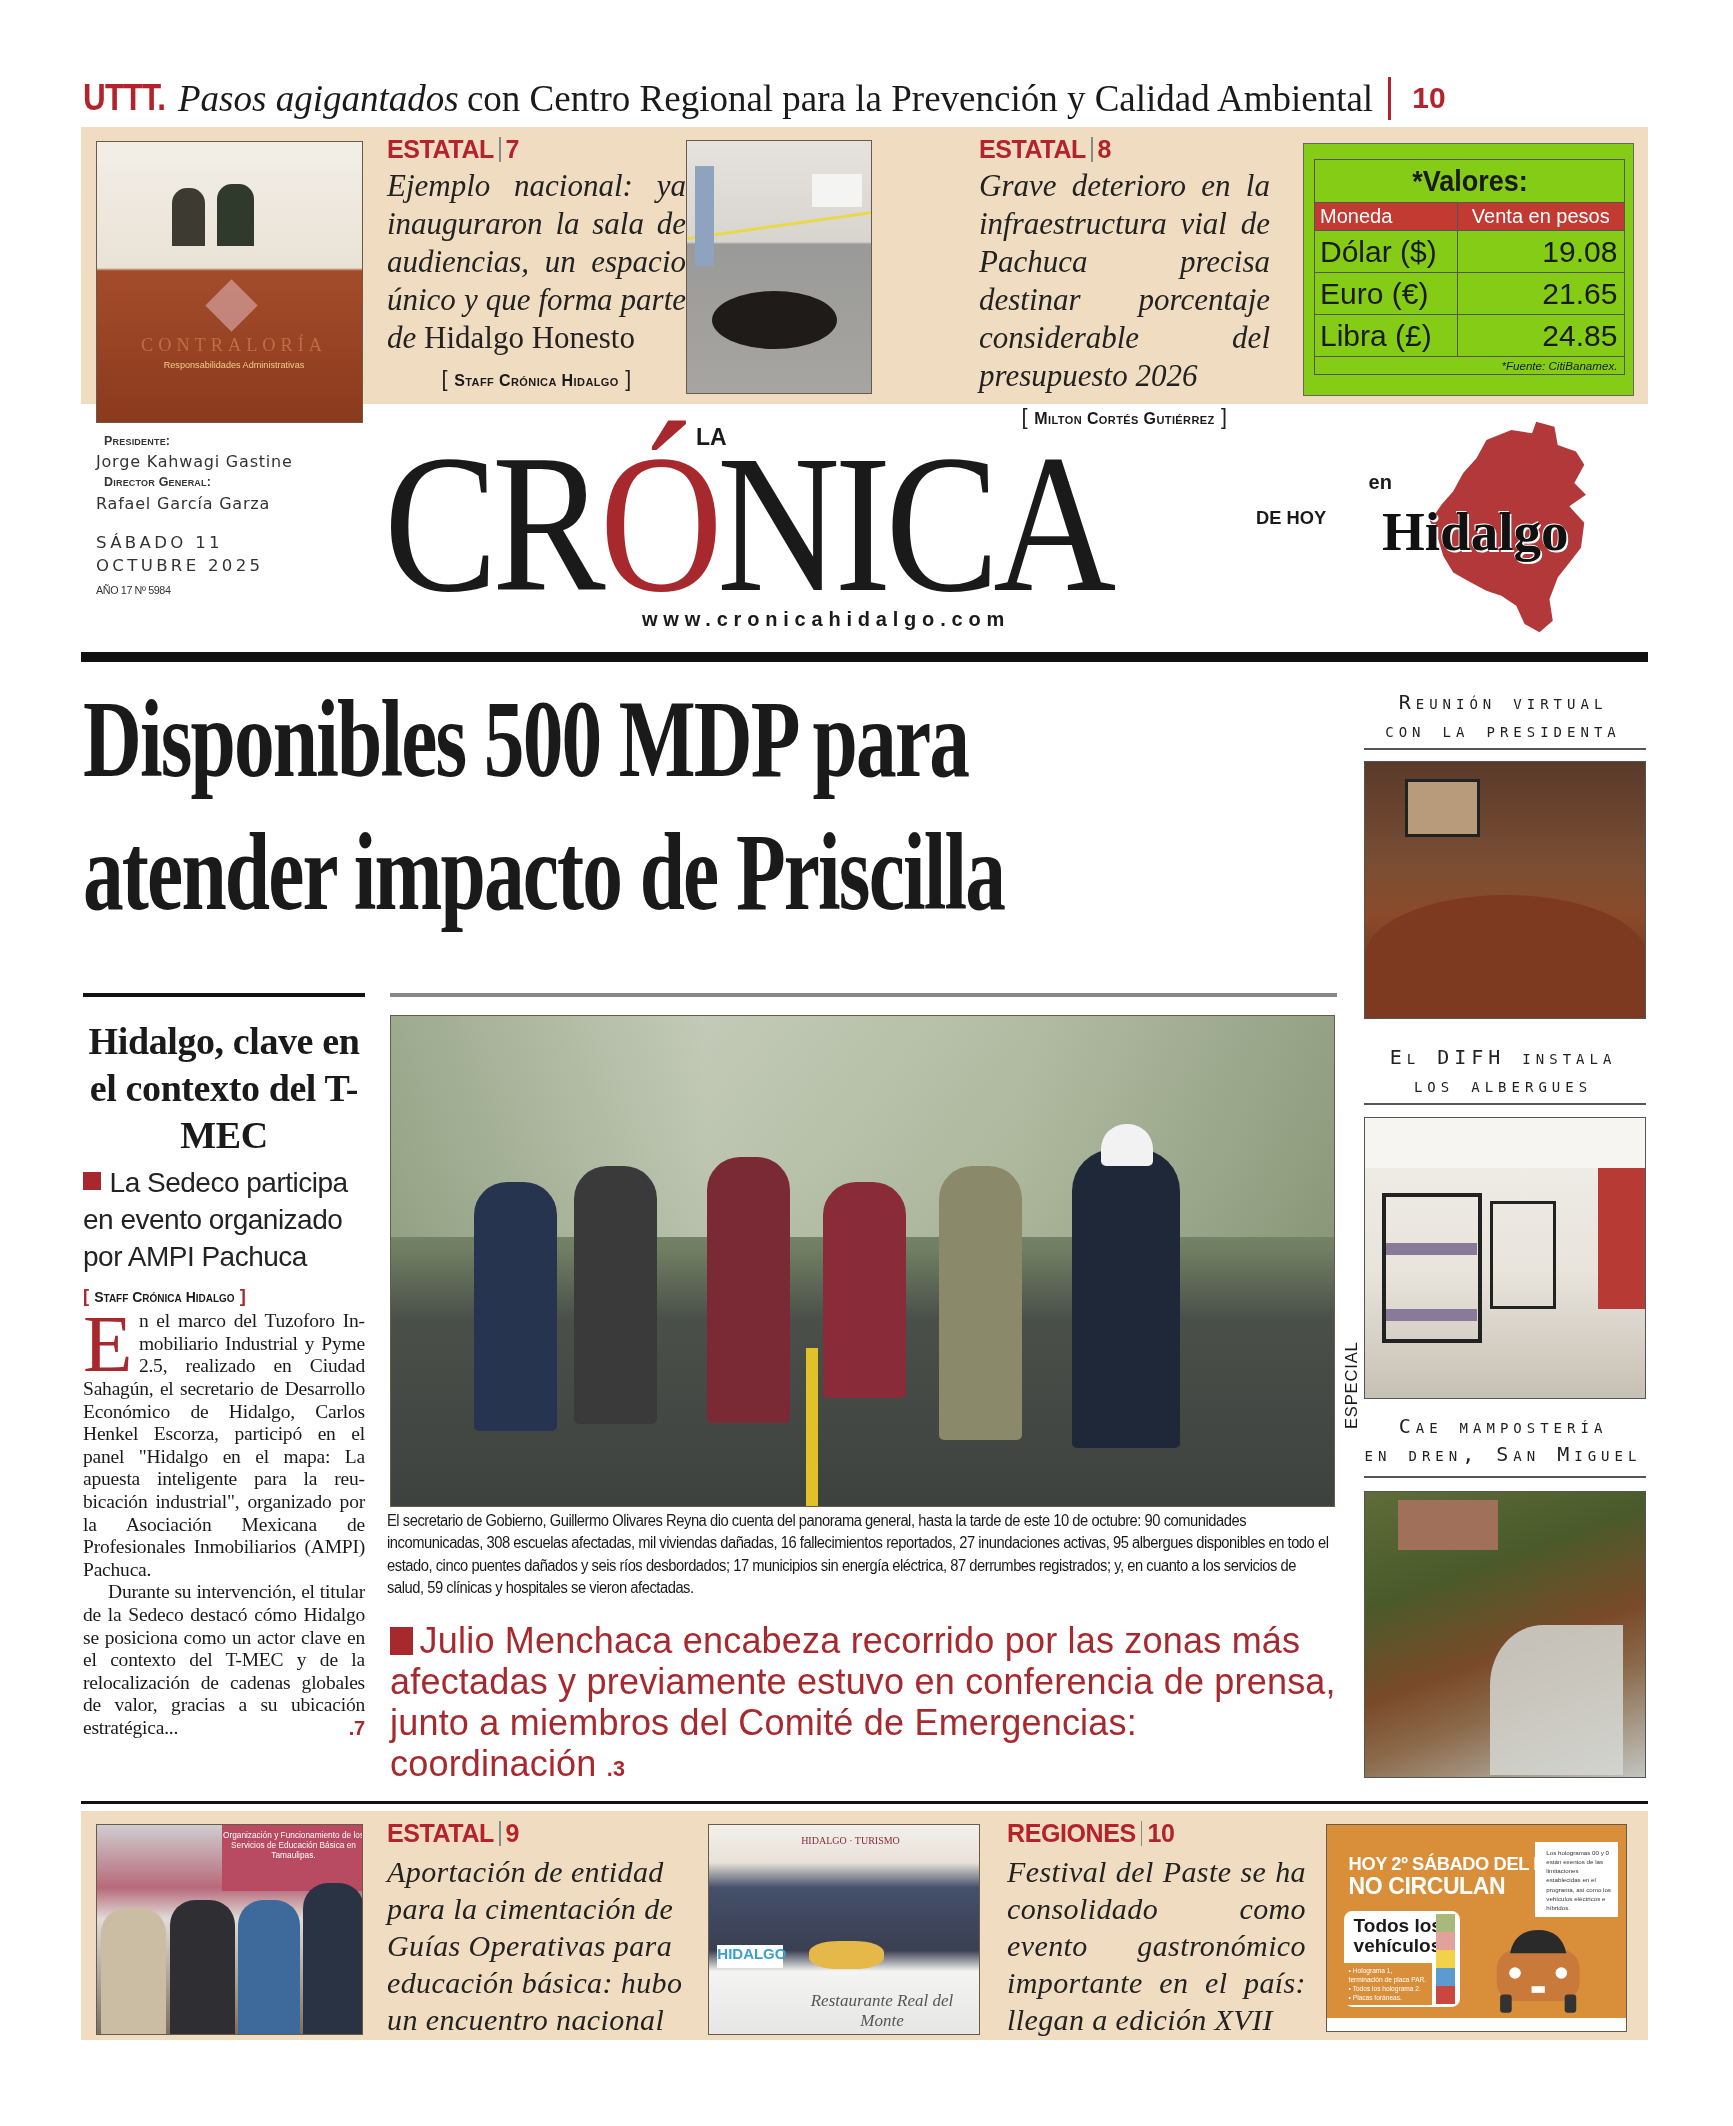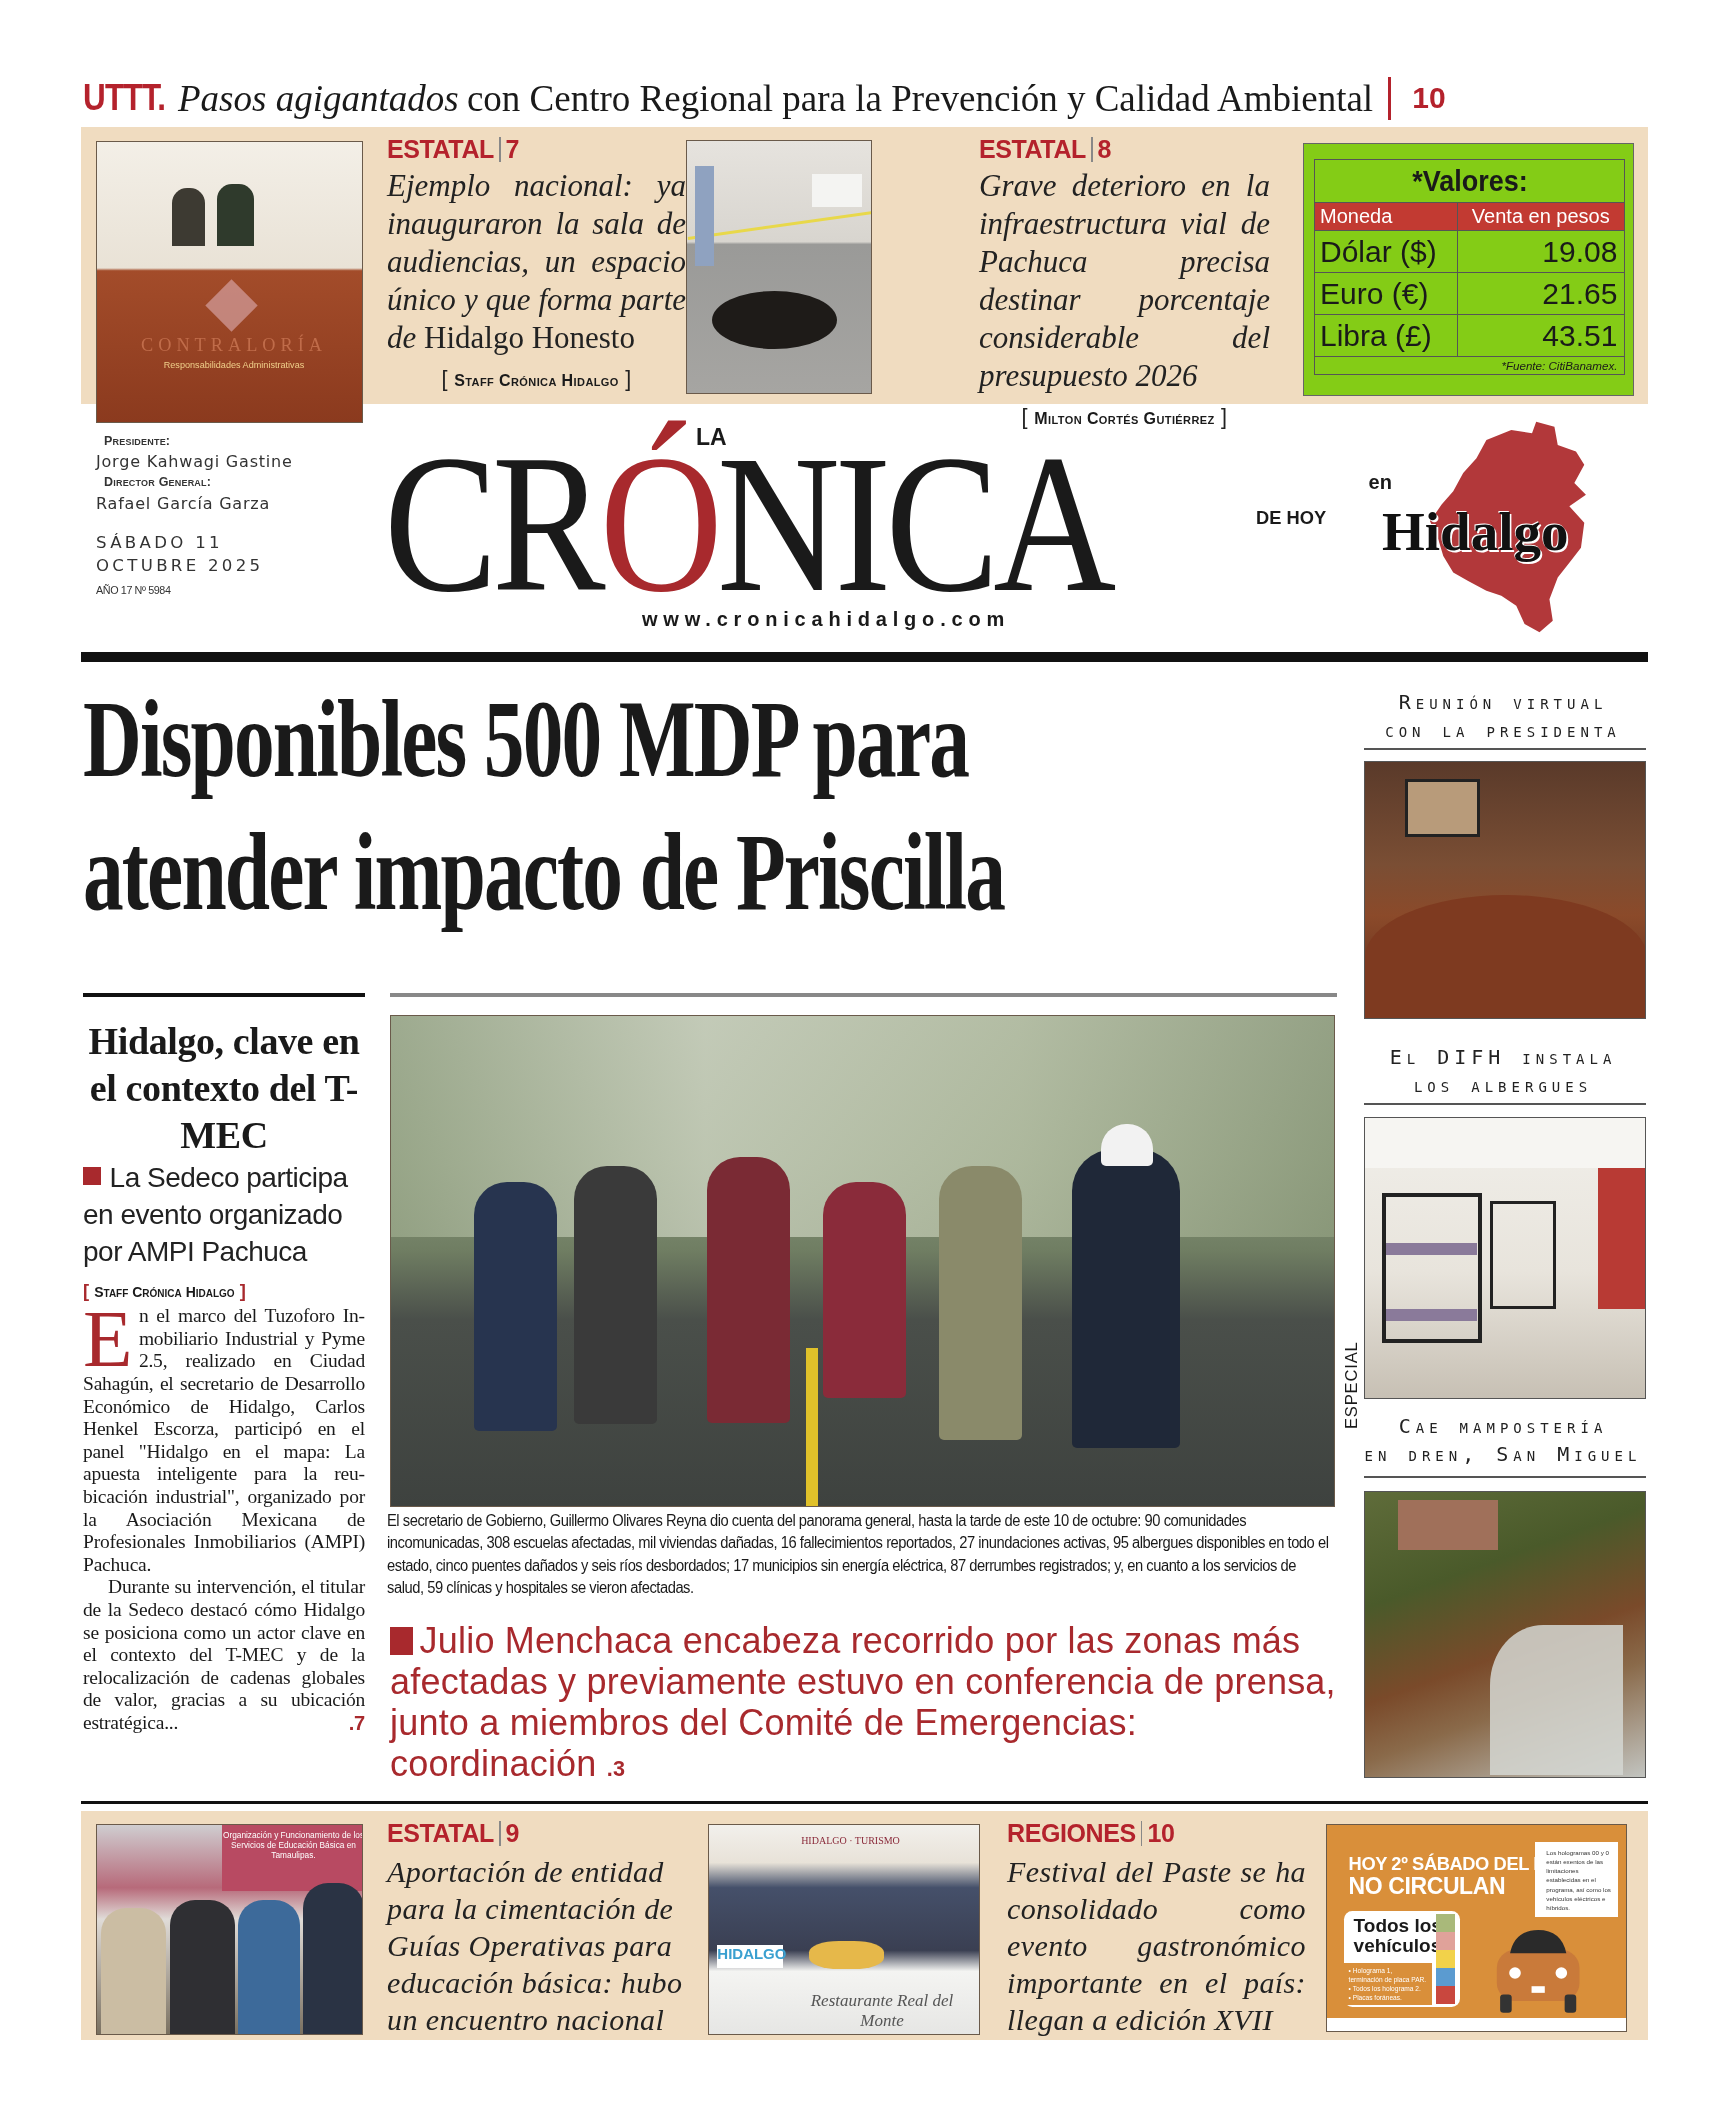--- a/index.html
+++ b/index.html
@@ -55,21 +55,21 @@
   .hidalgo-mark .word { position: absolute; left: 20px; top: 85px; font-family: "Liberation Serif", serif; font-weight: bold; font-size: 55px; color: #111; text-shadow: 1.7px 1.7px 0 #fff, -0.8px -0.8px 0 #fff; }
 
   .rule-thick { background: #111; }
 
   
   .headline { left: 83px; top: 673px; width: 1271px; font-family: "Liberation Serif", serif; font-weight: bold; font-size: 110px; line-height: 133px; letter-spacing: -2.5px; transform: scaleX(0.74); transform-origin: left; white-space: nowrap; }
 
   
   .left-col { left: 83px; top: 993px; width: 282px; }
   .left-col .h2 { font-family: "Liberation Serif", serif; font-weight: bold; font-size: 38px; line-height: 47px; text-align: center; margin-top: 25px; letter-spacing: -0.4px; }
-  .left-col .deck { font-family: "Liberation Sans", sans-serif; font-size: 28px; line-height: 37px; color: #222; letter-spacing: -0.5px;}
+  .left-col .deck { font-family: "Liberation Sans", sans-serif; font-size: 28px; line-height: 37px; color: #222; margin-top: 5px; letter-spacing: -0.5px;}
   .left-col .deck .sq { display:inline-block; width: 18.3px; height: 18.3px; background: #a8292d; margin-right: 8.3px; vertical-align: 1.7px;}
   .left-col .by { font-family: "Liberation Sans", sans-serif; font-weight: bold; font-size: 14px; font-variant: small-caps; margin-top: 10px; }
   .left-col .by .br { color: #a8292d; font-size: 18.3px; }
   .left-col .body { font-family: "Liberation Serif", serif; font-size: 19.5px; line-height: 22.6px; text-align: justify; margin-top: 3.3px; letter-spacing: -0.2px; hyphens: manual; }
   .left-col .body .drop { float: left; font-size: 81px; line-height: 65px; color: #a8292d; margin: 1.7px 6.6px 0 0; }
   .left-col .body p + p { text-indent: 25px; }
   .left-col .jump { float: right; font-family: "Liberation Sans", sans-serif; font-weight: bold; color: #a8292d; font-size: 20px; }
 
   
   .main-photo { left: 390px; top: 1015px; width: 945px; height: 492px; }
@@ -164,21 +164,21 @@
     <tr class="cur-row">
       <td class="n">Dólar ($)</td>
       <td class="v">19.08</td>
     </tr>
     <tr class="cur-row">
       <td class="n">Euro (€)</td>
       <td class="v">21.65</td>
     </tr>
     <tr class="cur-row">
       <td class="n">Libra (£)</td>
-      <td class="v">43.51</td>
+      <td class="v">24.85</td>
     </tr>
     <tr>
           <td colspan="2" class="cur-src">*Fuente: CitiBanamex.</td>
         </tr>
   </tbody>
     </table>
 </div>
 
 <div class="abs meta">
   <div class="lbl">Presidente:</div>

